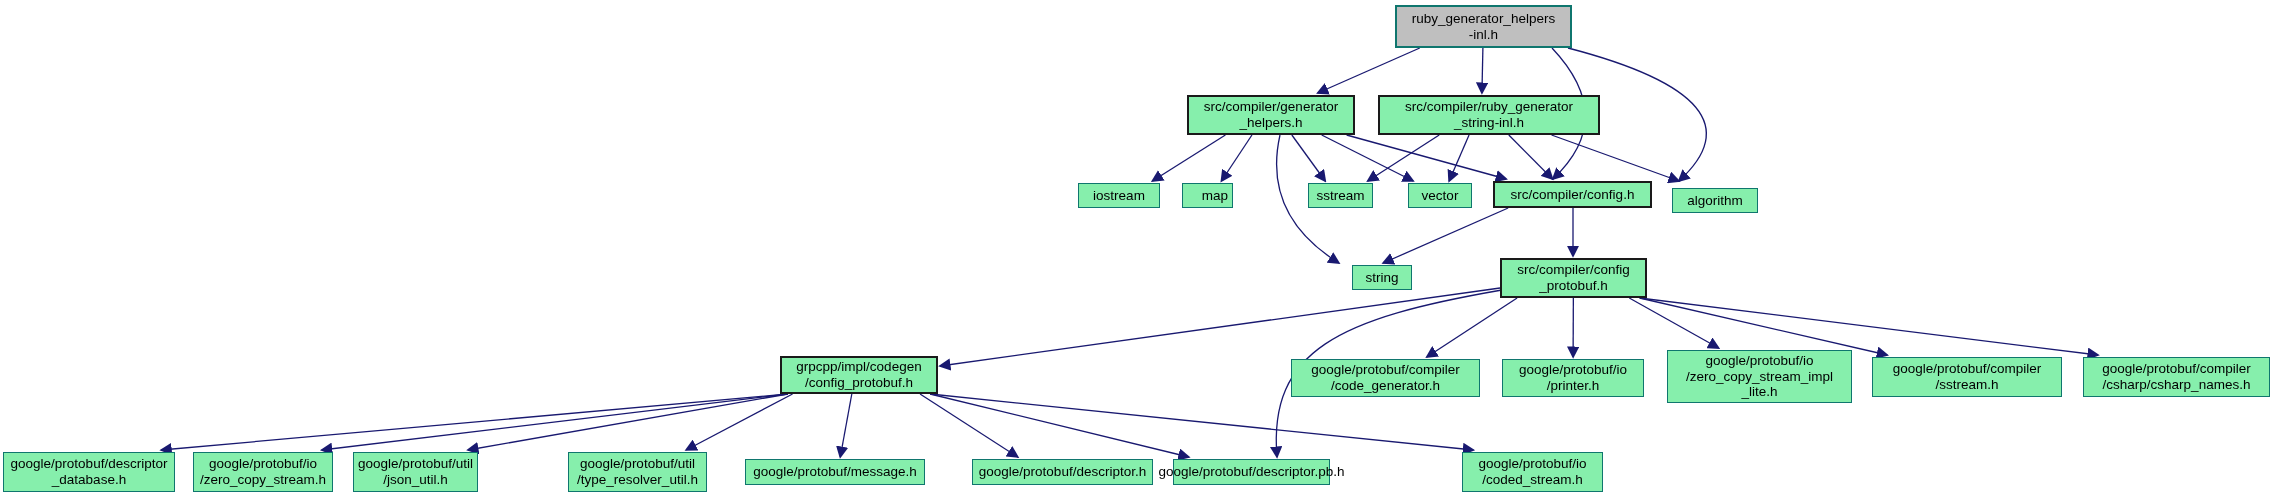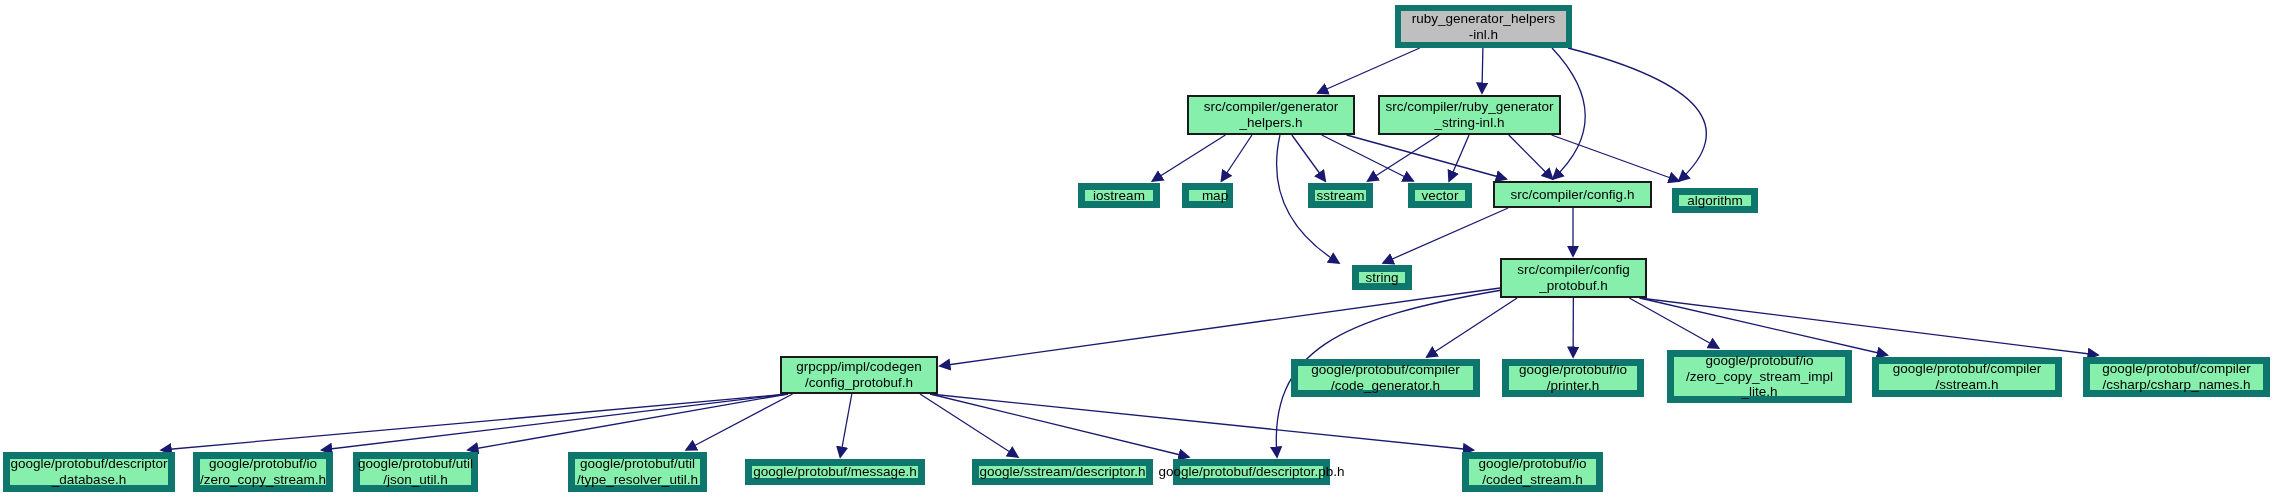--- a/index.html
+++ b/index.html
@@ -2,23 +2,23 @@
 <html><head>
 <meta charset="utf-8">
 <style>
   html,body{margin:0;padding:0;background:#ffffff;}
   .canvas{position:relative;width:2276px;height:499px;background:#ffffff;overflow:hidden;
           font-family:"Liberation Sans", sans-serif;}
   #edges{position:absolute;left:0;top:0;width:2276px;height:499px;}
   .node{position:absolute;box-sizing:border-box;background:#86efac;color:#000000;
         display:flex;flex-direction:column;align-items:center;justify-content:center;
         font-size:13.5px;line-height:1.18;text-align:center;white-space:nowrap;}
-  .node.plain{border:7px solid #0f766e;}
+  .node.plain{border:1px solid #0f766e;}
   .node.linked{border:2px solid #1a1a1a;}
-  .node.root{border:6px solid #0f766e;background:#bfbfbf;}
+  .node.root{border:2px solid #0f766e;background:#bfbfbf;}
 </style>
 </head>
 <body>
 
 <div class="canvas">
   <svg id="edges" xmlns="http://www.w3.org/2000/svg" viewBox="0 0 2276 499">
       <defs>
         <marker id="arrow" viewBox="0 0 10 10" refX="8.5" refY="5" markerWidth="9.5" markerHeight="9.5" orient="auto">
           <path d="M0,0 L10,5 L0,10 z" fill="#191970"></path>
         </marker>
@@ -57,21 +57,21 @@
     </svg>
   <div id="nodes">
       <div class="node root" style="left: 1395px; top: 5px; width: 177px; height: 43px;">
         <span>ruby_generator_helpers</span>
         <span>-inl.h</span>
       </div>
       <div class="node linked" style="left: 1187px; top: 95px; width: 168px; height: 40px;">
         <span>src/compiler/generator</span>
         <span>_helpers.h</span>
       </div>
-      <div class="node linked" style="left: 1378px; top: 95px; width: 183px; height: 40px; align-items: center;">
+      <div class="node linked" style="left: 1378px; top: 95px; width: 222px; height: 40px; align-items: center;">
         <span>src/compiler/ruby_generator</span>
         <span>_string-inl.h</span>
       </div>
       <div class="node plain" style="left: 1078px; top: 183px; width: 82px; height: 25px;">
         <span>iostream</span>
       </div>
       <div class="node plain" style="left: 1182px; top: 183px; width: 51px; height: 25px; padding-left: 15px;">
         <span>map</span>
       </div>
       <div class="node plain" style="left: 1308px; top: 183px; width: 65px; height: 25px;">
@@ -131,21 +131,21 @@
         <span>/json_util.h</span>
       </div>
       <div class="node plain" style="left: 568px; top: 452px; width: 139px; height: 40px;">
         <span>google/protobuf/util</span>
         <span>/type_resolver_util.h</span>
       </div>
       <div class="node plain" style="left: 745px; top: 459px; width: 180px; height: 26px;">
         <span>google/protobuf/message.h</span>
       </div>
       <div class="node plain" style="left: 972px; top: 459px; width: 181px; height: 26px;">
-        <span>google/sstream/descriptor.h</span>
+        <span>google/protobuf/descriptor.h</span>
       </div>
       <div class="node plain" style="left: 1173px; top: 459px; width: 157px; height: 26px;">
         <span>google/protobuf/descriptor.pb.h</span>
       </div>
       <div class="node plain" style="left: 1462px; top: 452px; width: 141px; height: 40px;">
         <span>google/protobuf/io</span>
         <span>/coded_stream.h</span>
       </div>
     </div>
 </div>

